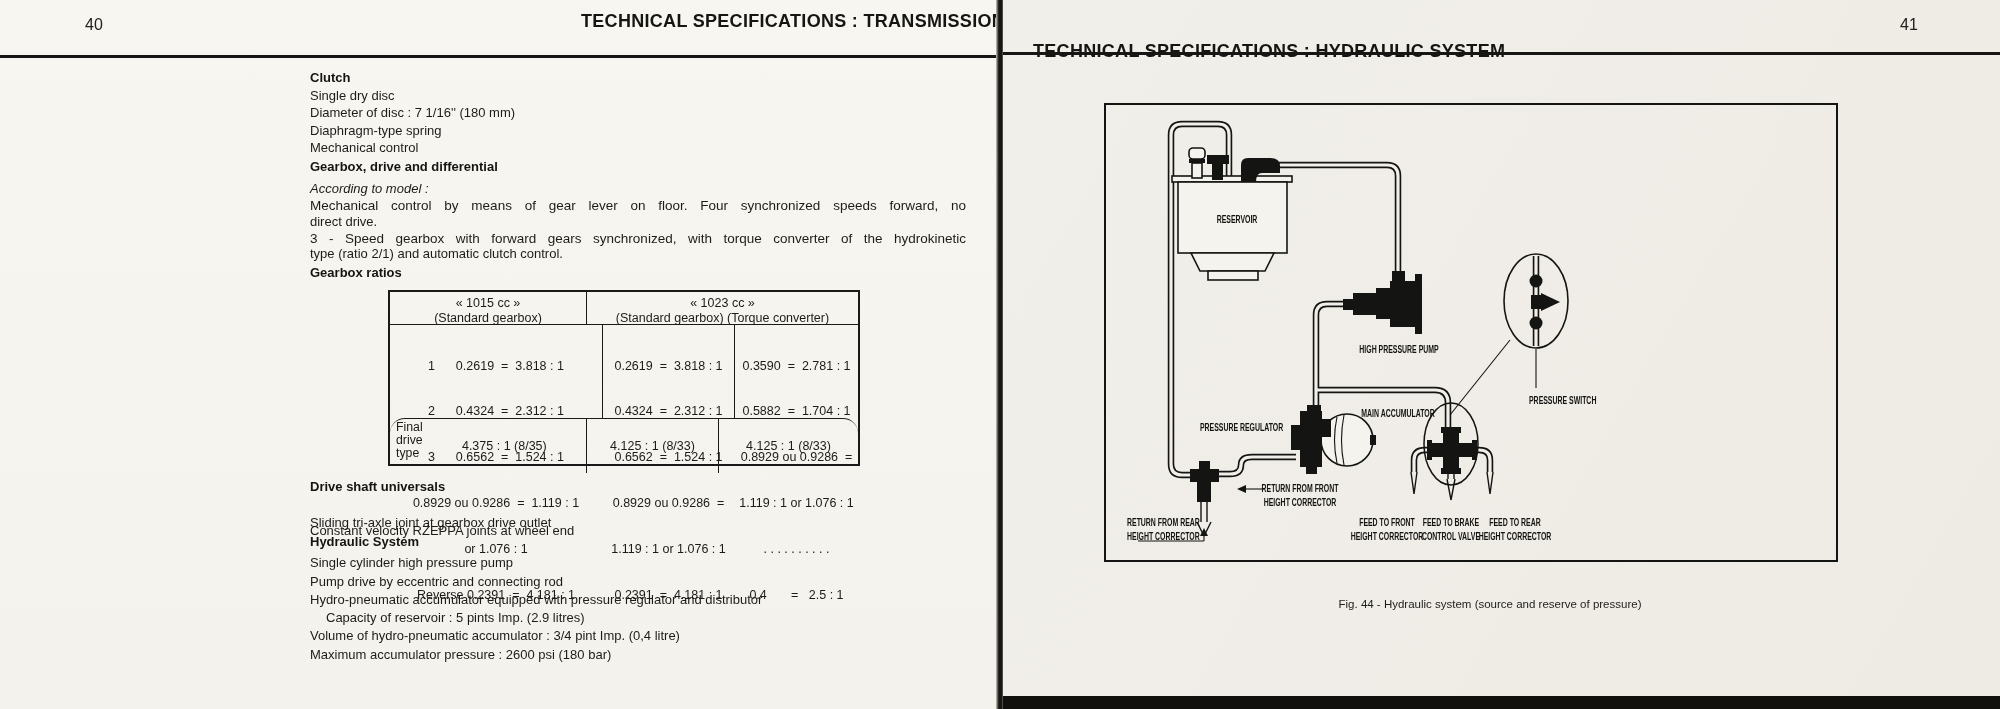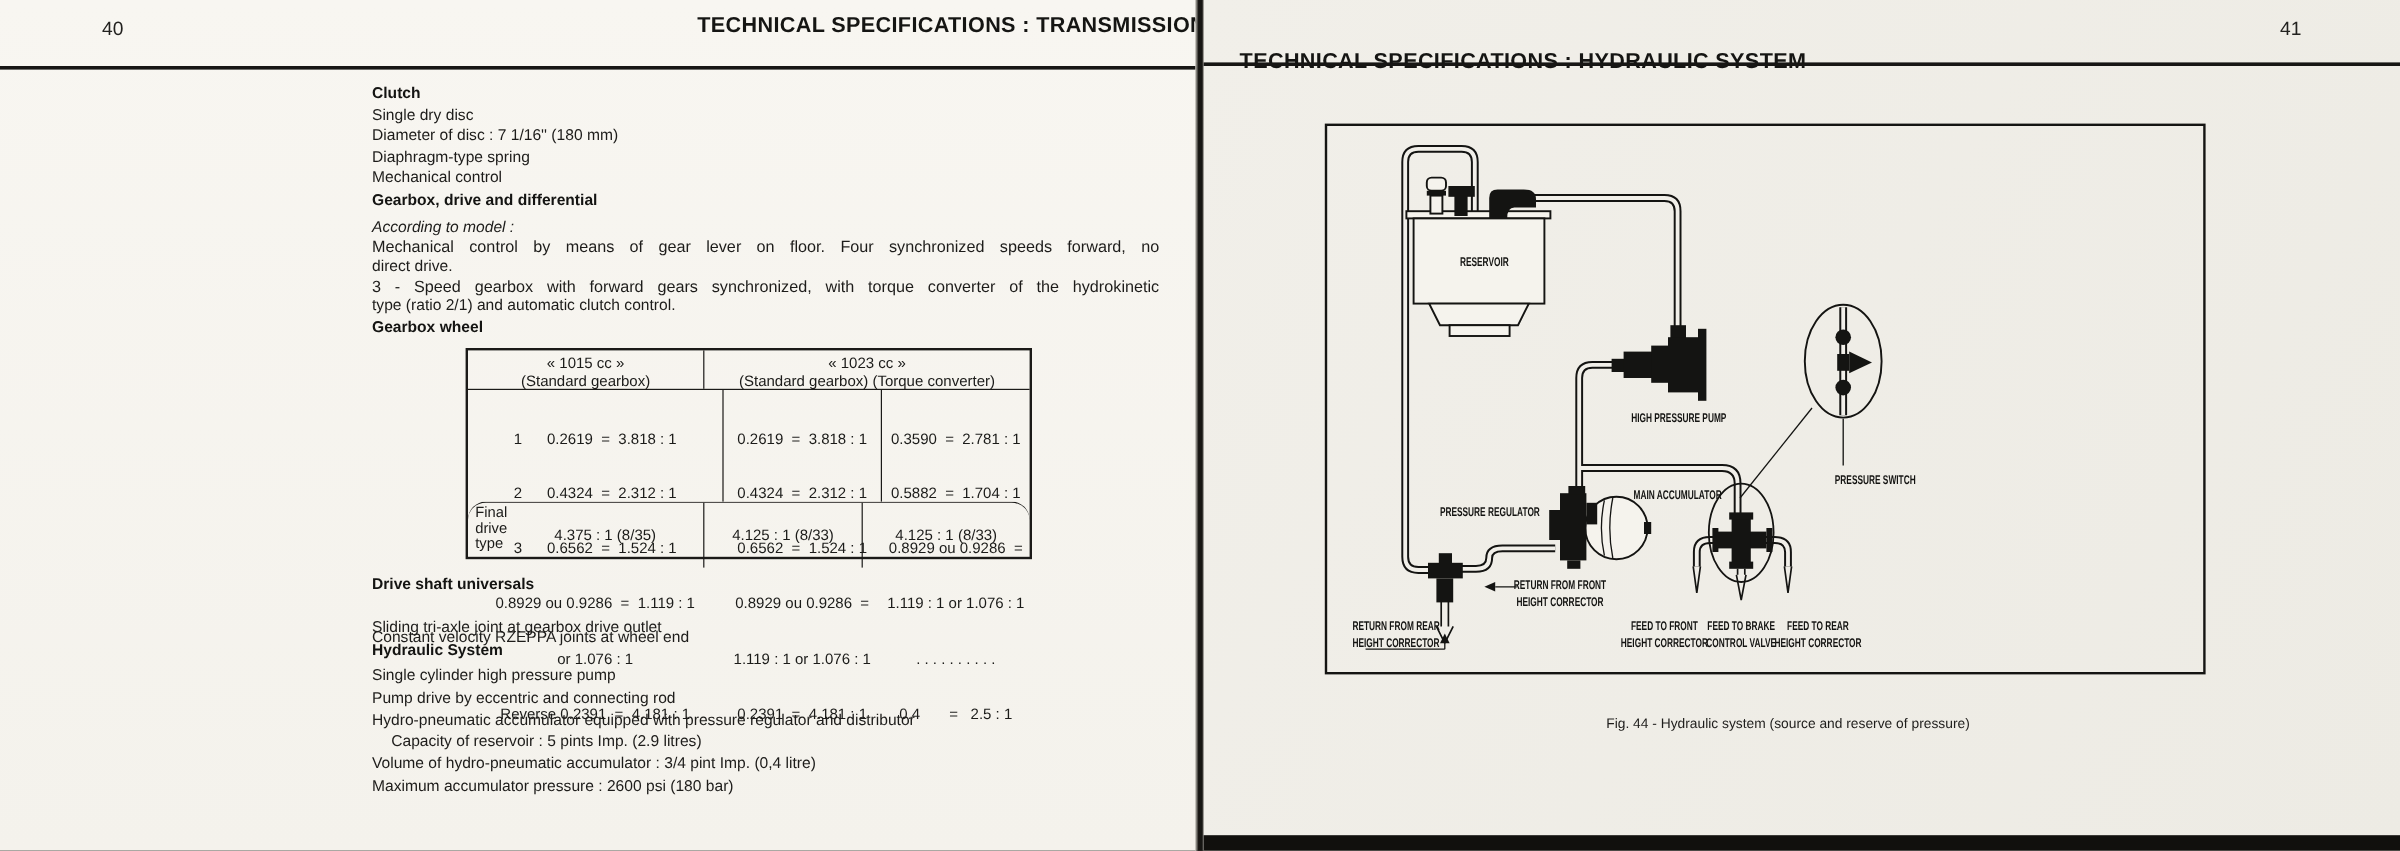--- a/index.html
+++ b/index.html
@@ -71,21 +71,21 @@
     <div class="ln" style="top:123px;">Diaphragm-type spring</div>
     <div class="ln" style="top:140px;">Mechanical control</div>
 
     <div class="ln b" style="top:159px;">Gearbox, drive and differential</div>
     <div class="ln i" style="top:181px;">According to model :</div>
     <div class="jline" style="top:198px;">Mechanical control by means of gear lever on floor. Four synchronized speeds forward, no</div>
     <div class="ln" style="top:214px;">direct drive.</div>
     <div class="jline" style="top:231px;">3 - Speed gearbox with forward gears synchronized, with torque converter of the hydrokinetic</div>
     <div class="ln" style="top:246px;">type (ratio 2/1) and automatic clutch control.</div>
 
-    <div class="ln b" style="top:265px;">Gearbox wheel</div>
+    <div class="ln b" style="top:265px;">Gearbox ratios</div>
 
     <div class="gtable">
       <div class="grow g-header">
         <div class="g-h1">
           <div>« 1015 cc »</div>
           <div>(Standard gearbox)</div>
         </div>
         <div class="g-h2">
           <div>« 1023 cc »</div>
           <div>(Standard gearbox) (Torque converter)</div>

